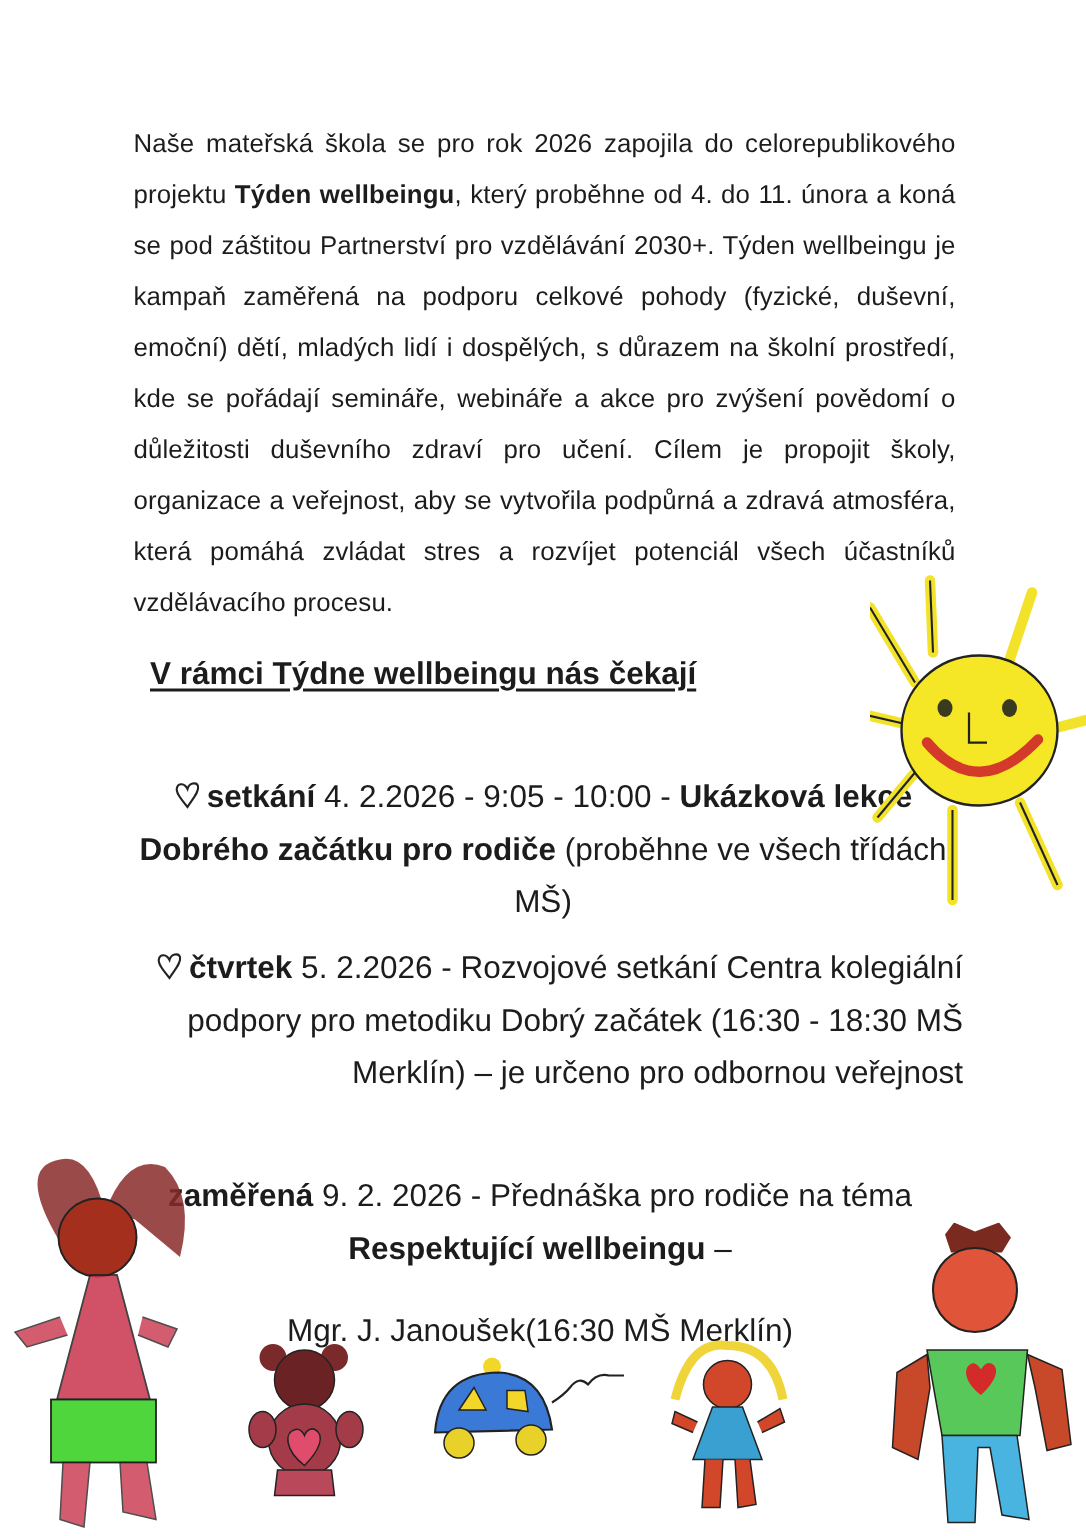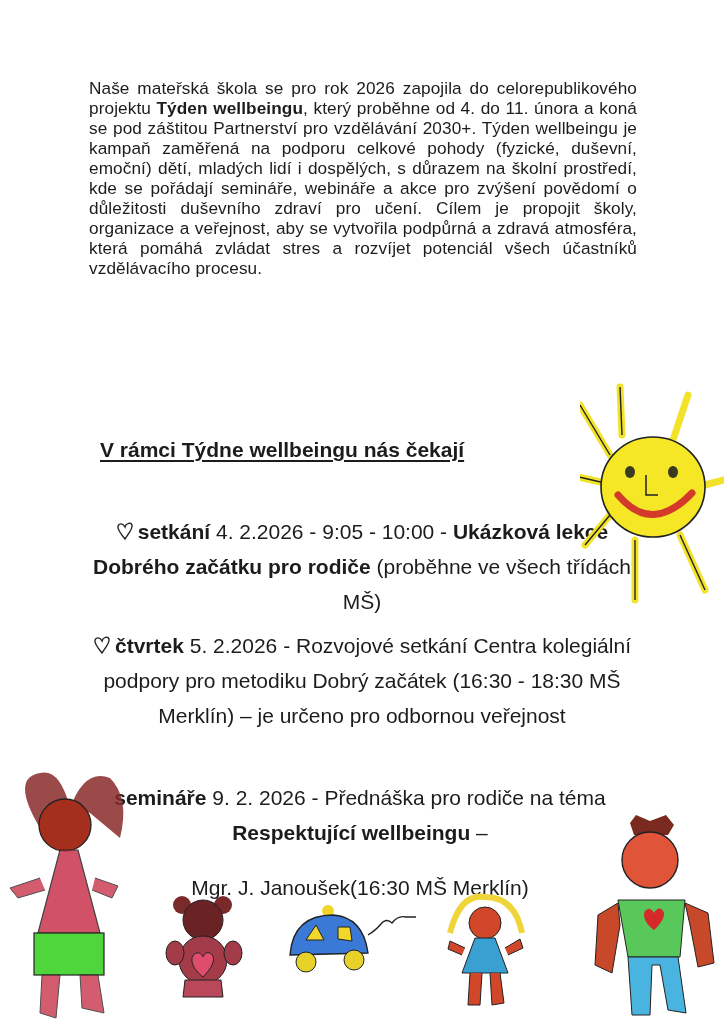--- a/index.html
+++ b/index.html
@@ -1,27 +1,27 @@
 <!DOCTYPE html>
 <html><head>
 <meta charset="utf-8">
 <style>
   html, body { margin: 0; padding: 0; background: #ffffff; }
   body { width: 724px; height: 1024px; position: relative; overflow: hidden;
          font-family: "Liberation Sans", "DejaVu Sans", sans-serif; color: #1c1c1c; }
   .intro { position: absolute; left: 89px; top: 78px; width: 548px;
-           font-size: 17.2px; line-height: 20px; text-align: justify;
+           font-size: 17.2px; line-height: 34px; text-align: justify;
            text-align-last: left; letter-spacing: 0.1px; }
   .intro b { font-weight: bold; }
   .heading { position: absolute; left: 100px; top: 432px; width: 520px;
              text-align: left; font-size: 21px; font-weight: bold;
              line-height: 36px; text-decoration: underline; text-underline-offset: 3px; }
   .event { position: absolute; text-align: center; font-size: 21px; line-height: 35px; }
   .ev1 { left: 88px; top: 514px; width: 548px; }
-  .ev2 { left: 82px; top: 628px; width: 560px; }
+  .ev2 { left: 82px; top: 628px; width: 560px; text-align: right; }
   .ev3 { left: 100px; top: 780px; width: 520px; }
   .ev3 .l3 { display: block; margin-top: 20px; }
   .heart { display: inline-block; width: 18px; height: 20px; vertical-align: -2px; margin-right: 4px; }
   .drawing { position: absolute; }
 </style>
 </head>
 <body>
 
 <div class="intro"><span>Naše mateřská škola se pro rok 2026 zapojila do celorepublikového projektu </span><b>Týden wellbeingu</b><span>, který proběhne od 4. do 11. února a koná se pod záštitou Partnerství pro vzdělávání 2030+. Týden wellbeingu je kampaň zaměřená na podporu celkové pohody (fyzické, duševní, emoční) dětí, mladých lidí i dospělých, s důrazem na školní prostředí, kde se pořádají semináře, webináře a akce pro zvýšení povědomí o důležitosti duševního zdraví pro učení. Cílem je propojit školy, organizace a veřejnost, aby se vytvořila podpůrná a zdravá atmosféra, která pomáhá zvládat stres a rozvíjet potenciál všech účastníků vzdělávacího procesu.</span></div>
 
@@ -35,21 +35,21 @@
     </svg><b>setkání</b><span> 4. 2.2026 - 9:05 - 10:00 - </span><b>Ukázková lekce Dobrého začátku pro rodiče</b><span> (proběhne ve všech třídách MŠ)</span>
 </div>
 
 <div class="event ev2">
   <svg class="heart" viewBox="0 0 18 20">
       <path d="M9 18 C4 12 1 8 2 5 C3 2 7 2 9 6 C10 2 15 1 16 4 C17 8 12 13 9 18 Z" fill="none" stroke="#222" stroke-width="1.4"></path>
     </svg><b>čtvrtek</b><span> 5. 2.2026 - Rozvojové setkání Centra kolegiální podpory pro metodiku Dobrý začátek (16:30 - 18:30 MŠ Merklín) – je určeno pro odbornou veřejnost</span>
 </div>
 
 <div class="event ev3">
-  <b>semináře</b><span> 9. 2. 2026 - Přednáška pro rodiče na téma </span><b>Respektující wellbeingu</b><span> –</span>
+  <b>zaměřená</b><span> 9. 2. 2026 - Přednáška pro rodiče na téma </span><b>Respektující wellbeingu</b><span> –</span>
   <span class="l3">Mgr. J. Janoušek(16:30 MŠ Merklín)</span>
 </div>
 
 <svg class="drawing" style="left:580px;top:375px" width="144" height="230" viewBox="0 0 144 230">
   <g stroke="#f2e32a" stroke-width="7" stroke-linecap="round" fill="none">
     <line x1="40" y1="12" x2="42" y2="60"></line>
       <line x1="108" y1="20" x2="92" y2="68"></line>
     <line x1="0" y1="30" x2="30" y2="80"></line>
       <line x1="-10" y1="100" x2="25" y2="108"></line>
     <line x1="5" y1="170" x2="30" y2="140"></line>

